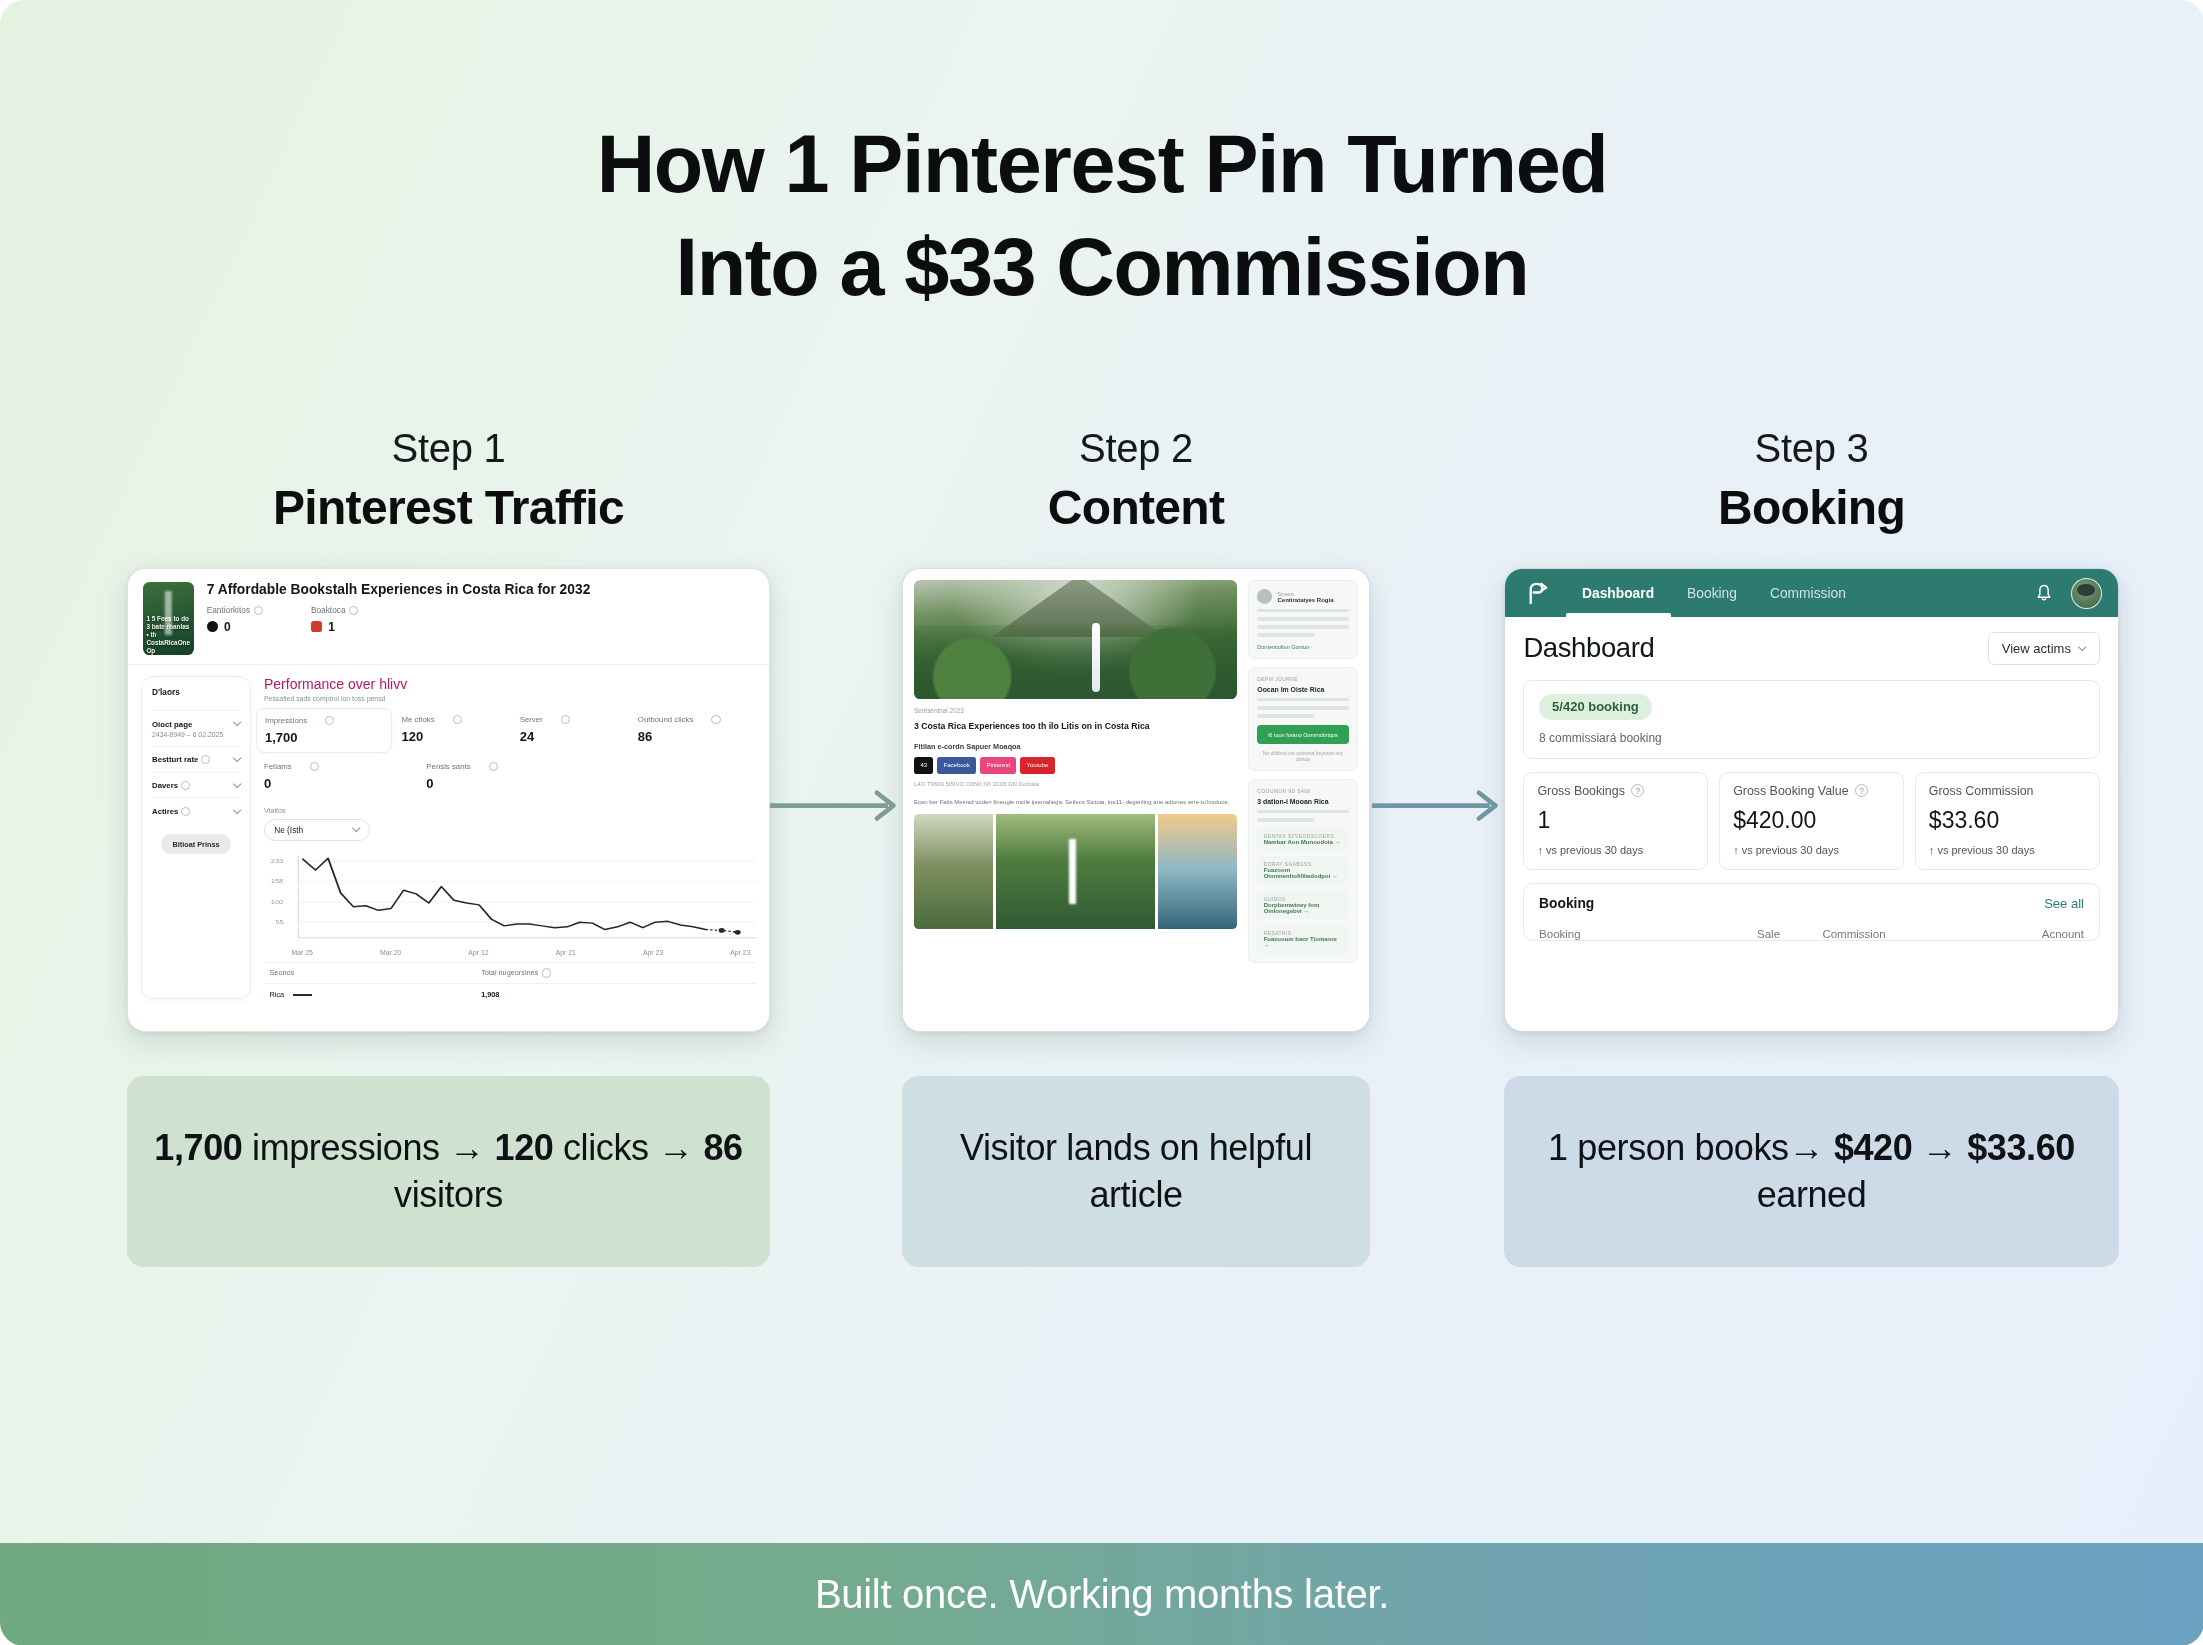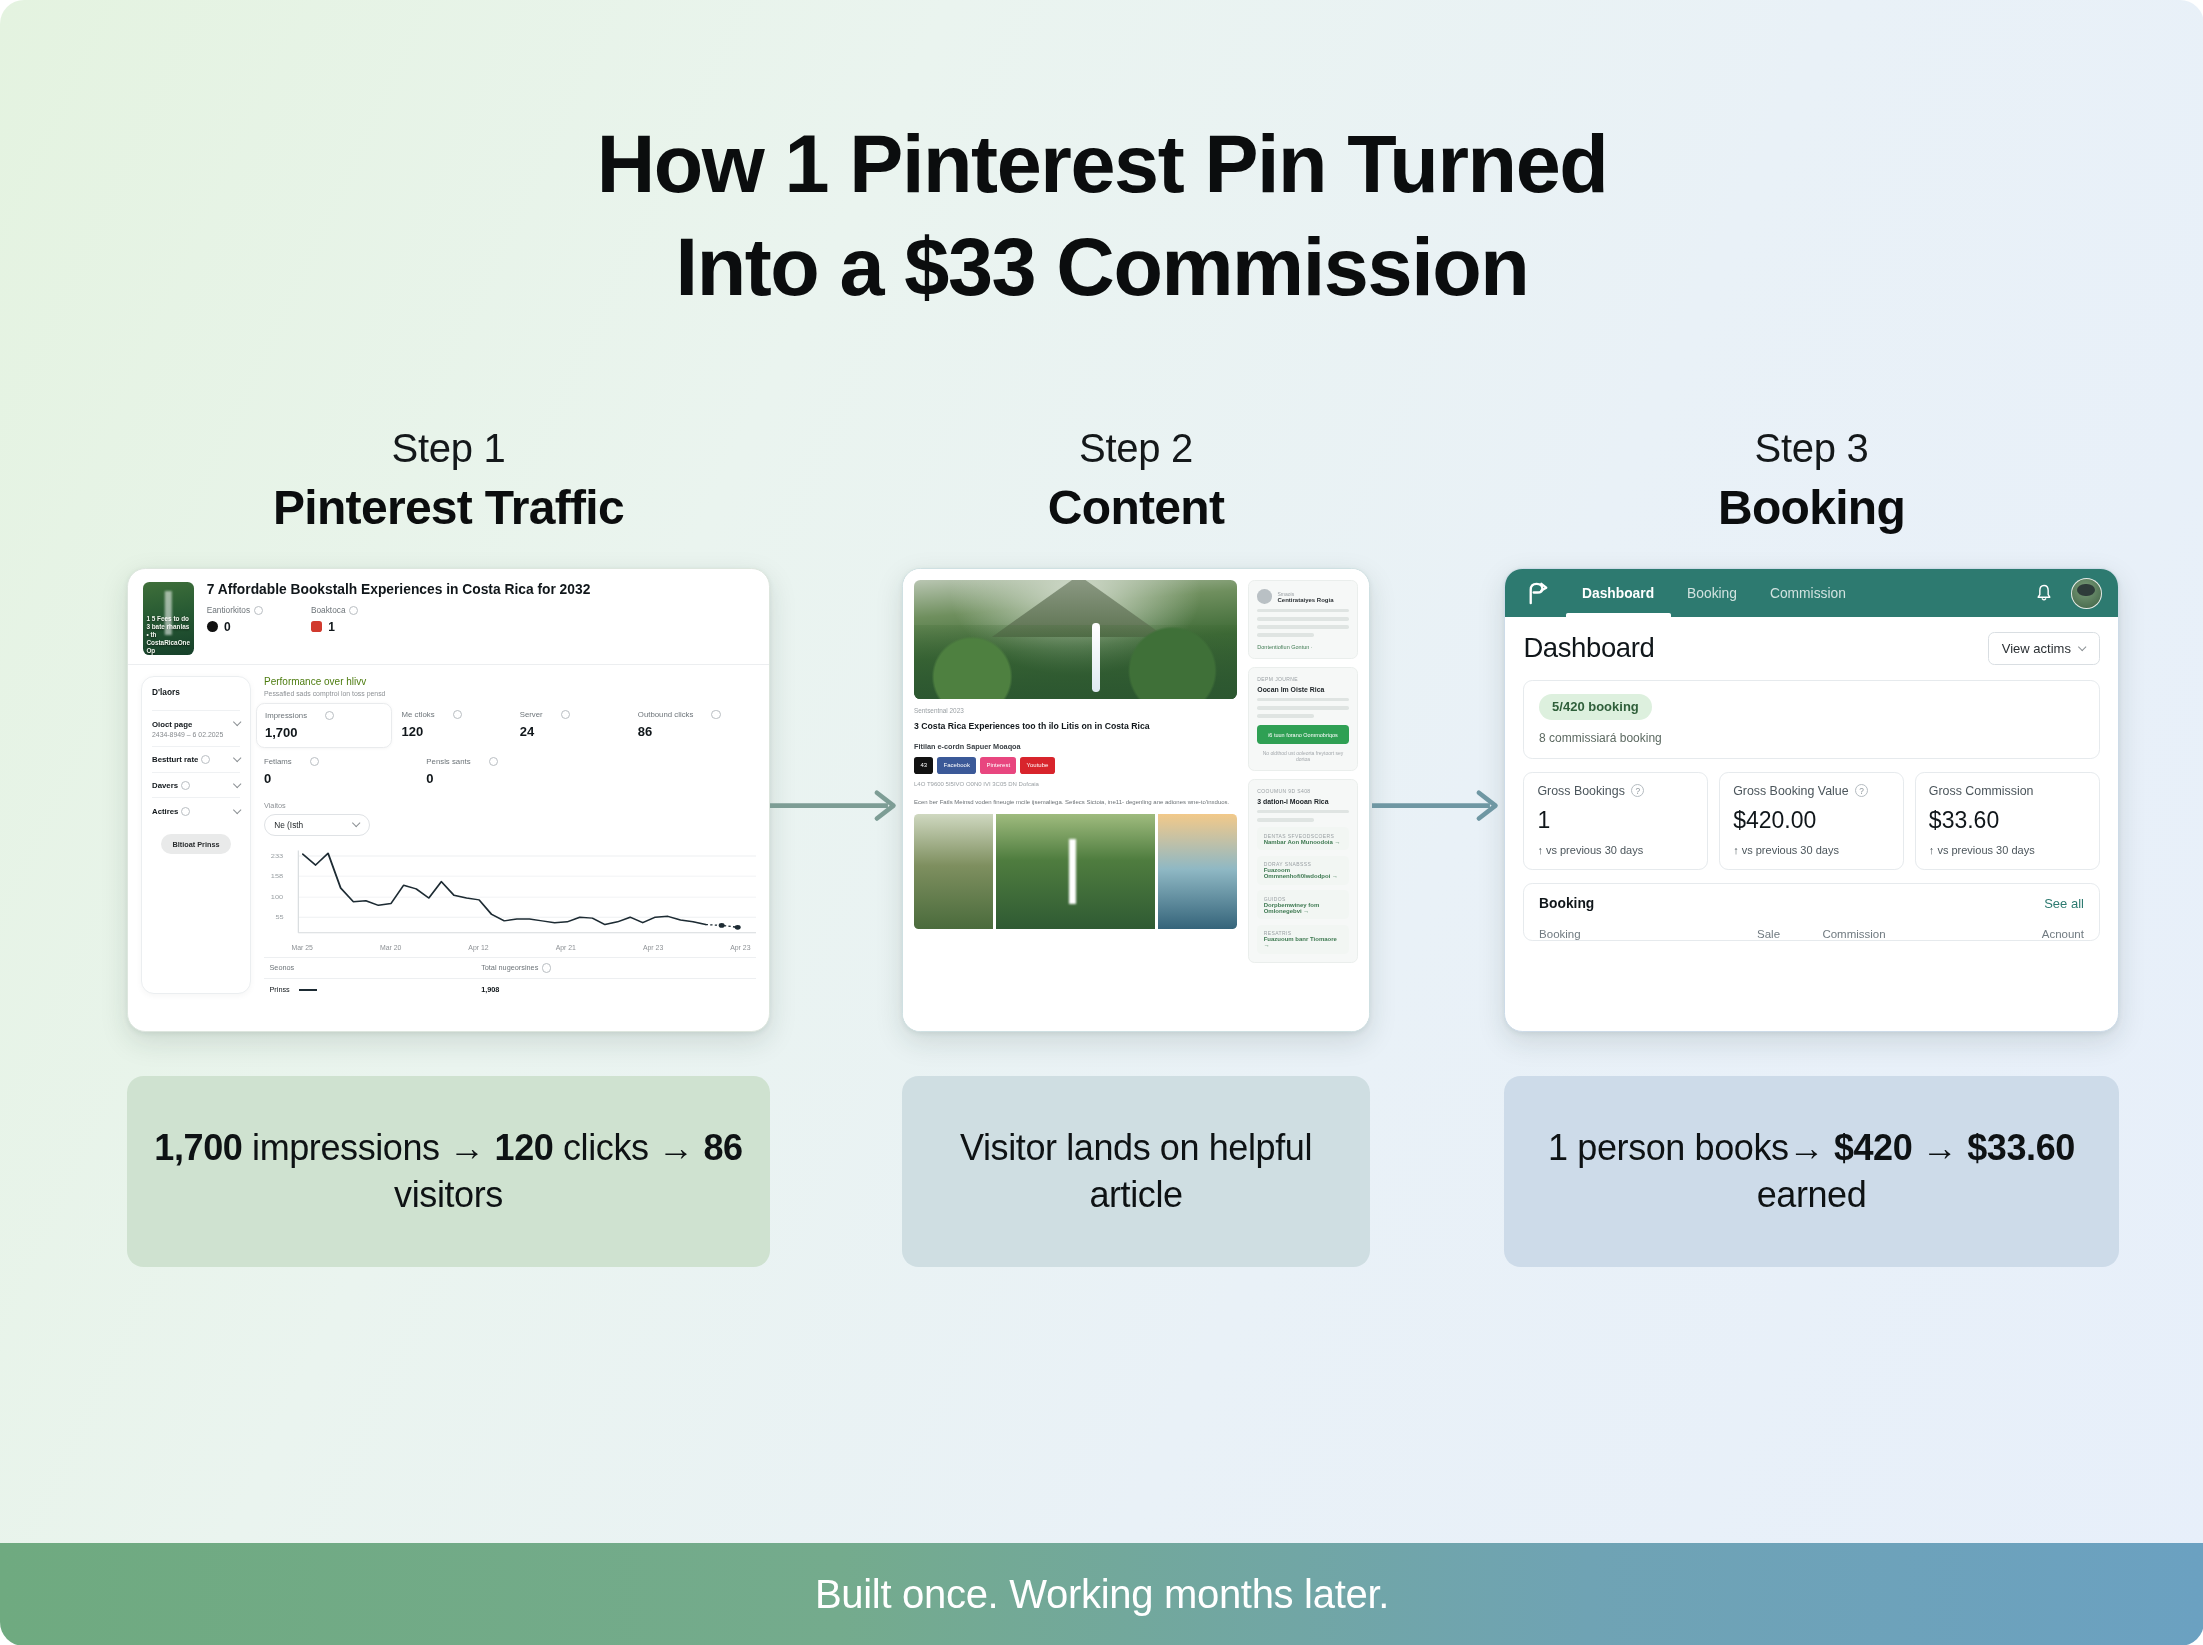--- a/index.html
+++ b/index.html
@@ -92,21 +92,21 @@
   .side-lab { font-size:7.8px; font-weight:bold; color:#10161a; display:flex; align-items:center; gap:2.8px; }
   .side-sub { font-size:6.9px; color:#85898d; margin-top:2.8px; }
   .chev { width:6.4px;height:6.4px;border-right:1.3px solid #8b9094;border-bottom:1.3px solid #8b9094;transform:rotate(45deg);margin-bottom:2.8px; }
   .side-btn {
     margin:11px auto 0 auto; display:block; width:70px; text-align:center;
     background:#e9eaea; color:#2a2d2f; border-radius:12px; padding:5.5px 0;
     font-size:7.3px; font-weight:bold;
   }
 
   .pin-main { flex:1 1 auto; min-width:0; }
-  .pm-h { font-size:10px; color:#4d7c0f; }
+  .pm-h { font-size:14px; color:#be185d; }
   .pm-sub { font-size:6.9px; color:#8d9195; margin-top:2.8px; }
   .metrics { display:flex; margin-top:13px; }
   .metric { flex:1 1 0; }
   .metric.boxed {
     border:0.9px solid #e9ebed; border-radius:8.3px; padding:7.3px 8.3px; margin:-7.3px 9.2px -7.3px -8.3px;
     box-shadow:0 0.9px 3.7px rgba(0,0,0,.04);
   }
   .m-lab { font-size:7.8px; color:#6d7479; display:flex; align-items:center; gap:18px; }
   .m-val { font-size:13px; font-weight:bold; color:#10161a; margin-top:4.6px; }
   .metrics2 { display:flex; margin-top:16.5px; }
@@ -462,21 +462,21 @@
             <div class="legend">
               <div class="legend-row">
                 <span class="a">Seonos</span>
                 <span class="b">
                   <span>Total nugeorsines</span>
                   <span class="qmark"></span>
                 </span>
               </div>
               <div class="legend-row vals">
                 <span class="a">
-                  <span>Prinss</span>
+                  <span>Rica</span>
                   <span class="lgline"></span>
                 </span>
                 <span class="b">1,908</span>
               </div>
             </div>
 
           </div>
         </div>
       </div>
     </div>

